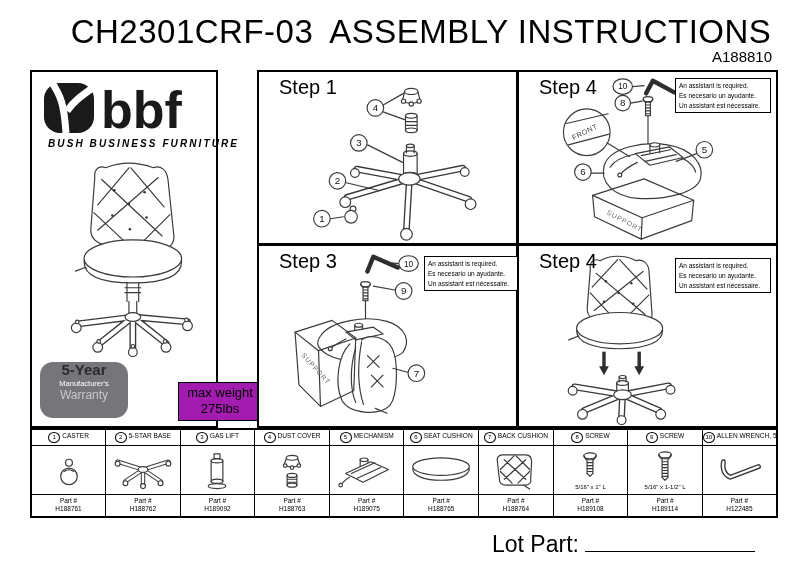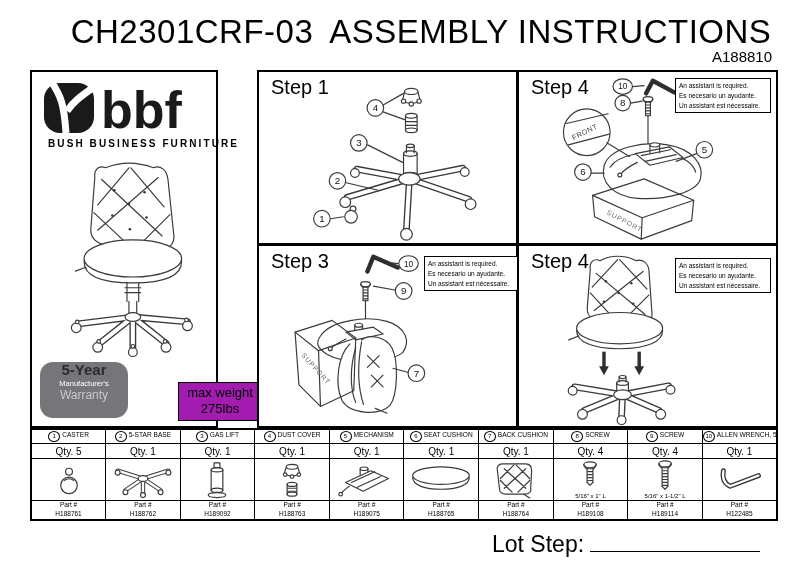--- a/index.html
+++ b/index.html
@@ -10,42 +10,42 @@
          letter-spacing:.5px;white-space:nowrap;margin-left:20px;}
   .title .model{margin-right:16px;}
   .docnum{position:absolute;top:48px;left:698px;width:74px;text-align:right;font-size:15px;}
   
   .panel{position:absolute;border:2px solid #000;box-sizing:border-box;background:#fff;}
   .panel-brand{left:30px;top:70px;width:188px;height:358px;}
   .panel-s1{left:257px;top:70px;width:261px;height:175px;}
   .panel-s2{left:517px;top:70px;width:261px;height:175px;}
   .panel-s3{left:257px;top:244px;width:261px;height:184px;}
   .panel-s4{left:517px;top:244px;width:261px;height:184px;}
-  .step-label{position:absolute;top:4px;left:12px;font-size:20px;}
+  .step-label{position:absolute;top:4px;left:20px;font-size:20px;}
   .fig{position:absolute;left:0;top:0;width:100%;height:100%;}
   
   .ln{fill:none;stroke:#3a3a3a;stroke-width:1.2;stroke-linecap:round;stroke-linejoin:round;}
   .wf{fill:#fff;}
   .thick{fill:none;stroke:#2e2e2e;stroke-width:4.5;stroke-linecap:round;stroke-linejoin:round;}
   .leg-b{fill:none;stroke:#3a3a3a;stroke-width:7;stroke-linecap:round;}
   .leg-w{fill:none;stroke:#fff;stroke-width:4.2;stroke-linecap:round;}
   .leg-b2{fill:none;stroke:#3a3a3a;stroke-width:4.5;stroke-linecap:round;}
   .leg-w2{fill:none;stroke:#fff;stroke-width:2.4;stroke-linecap:round;}
   .cnum{font-size:10px;text-anchor:middle;fill:#111;}
   .cnum10{font-size:8.5px;text-anchor:middle;fill:#111;}
   .support-t{font-size:7px;fill:#666;letter-spacing:1px;}
   .front-t{font-size:7.5px;fill:#444;text-anchor:middle;letter-spacing:.5px;}
   .dot{fill:#333;stroke:none;}
   
   .note-box{position:absolute;border:1px solid #000;background:#fff;padding:2px 3px;
             font-size:6.5px;line-height:1.5;width:88px;}
   
   .logo-svg{position:absolute;left:12px;top:8px;}
   .brand-name{position:absolute;left:16px;top:66px;font-size:10px;font-weight:bold;
-              letter-spacing:2.1px;white-space:nowrap;}
+              letter-spacing:2.1px;white-space:nowrap;font-style:italic;}
   .chair-svg{position:absolute;left:22px;top:86px;}
   .warranty{position:absolute;left:8px;top:290px;width:88px;height:56px;background:#76767a;
             border-radius:13px;text-align:center;padding-top:0;box-sizing:border-box;}
   .warranty .w1{font-size:15px;font-weight:bold;color:#2b2b2d;line-height:1.1;}
   .warranty .w2{font-size:7.5px;color:#fff;line-height:1.4;}
   .warranty .w3{font-size:12px;color:#c9c9cc;line-height:1.1;}
   .maxweight{position:absolute;left:146px;top:310px;width:82px;border:1px solid #000;
              text-align:center;font-size:13px;line-height:1.25;padding:2px 0;background:#a21caf;}
   
   .parts{position:absolute;left:30px;top:428px;width:748px;height:90px;border-collapse:collapse;
@@ -338,32 +338,20 @@
       <td><span class="circ">2</span><span>5-STAR BASE</span></td>
       <td><span class="circ">3</span><span>GAS LIFT</span></td>
       <td><span class="circ">4</span><span>DUST COVER</span></td>
       <td><span class="circ">5</span><span>MECHANISM</span></td>
       <td><span class="circ">6</span><span>SEAT CUSHION</span></td>
       <td><span class="circ">7</span><span>BACK CUSHION</span></td>
       <td><span class="circ">8</span><span>SCREW</span></td>
       <td><span class="circ">9</span><span>SCREW</span></td>
       <td><span class="circ">10</span><span>ALLEN WRENCH, 5mm</span></td>
     </tr>
-    <tr class="row-qty">
-      <td>Qty. 5</td>
-      <td>Qty. 1</td>
-      <td>Qty. 1</td>
-      <td>Qty. 1</td>
-      <td>Qty. 1</td>
-      <td>Qty. 1</td>
-      <td>Qty. 1</td>
-      <td>Qty. 4</td>
-      <td>Qty. 4</td>
-      <td>Qty. 1</td>
-    </tr>
     <tr class="row-img">
       <td>
             <div class="cell"><svg width="72" height="41" viewBox="0 0 72 42">
                 <g class="ln wf">
                   <circle cx="36" cy="13" r="3.5"></circle>
                   <circle cx="36" cy="27" r="8.5"></circle>
                   <path d="M31,22 A8,8 0 0 1 41,22" fill="none"></path>
                 </g>
               </svg></div>
           </td>
@@ -501,16 +489,16 @@
           </td>
       <td>
             <div>Part #</div>
             <div>H122485</div>
           </td>
     </tr>
   </tbody>
     </table>
 
   <div class="lotcode">
-    <span>Lot Step:</span><span class="lotline"></span>
+    <span>Lot Part:</span><span class="lotline"></span>
   </div>
 
 </div>
 
 </body></html>

